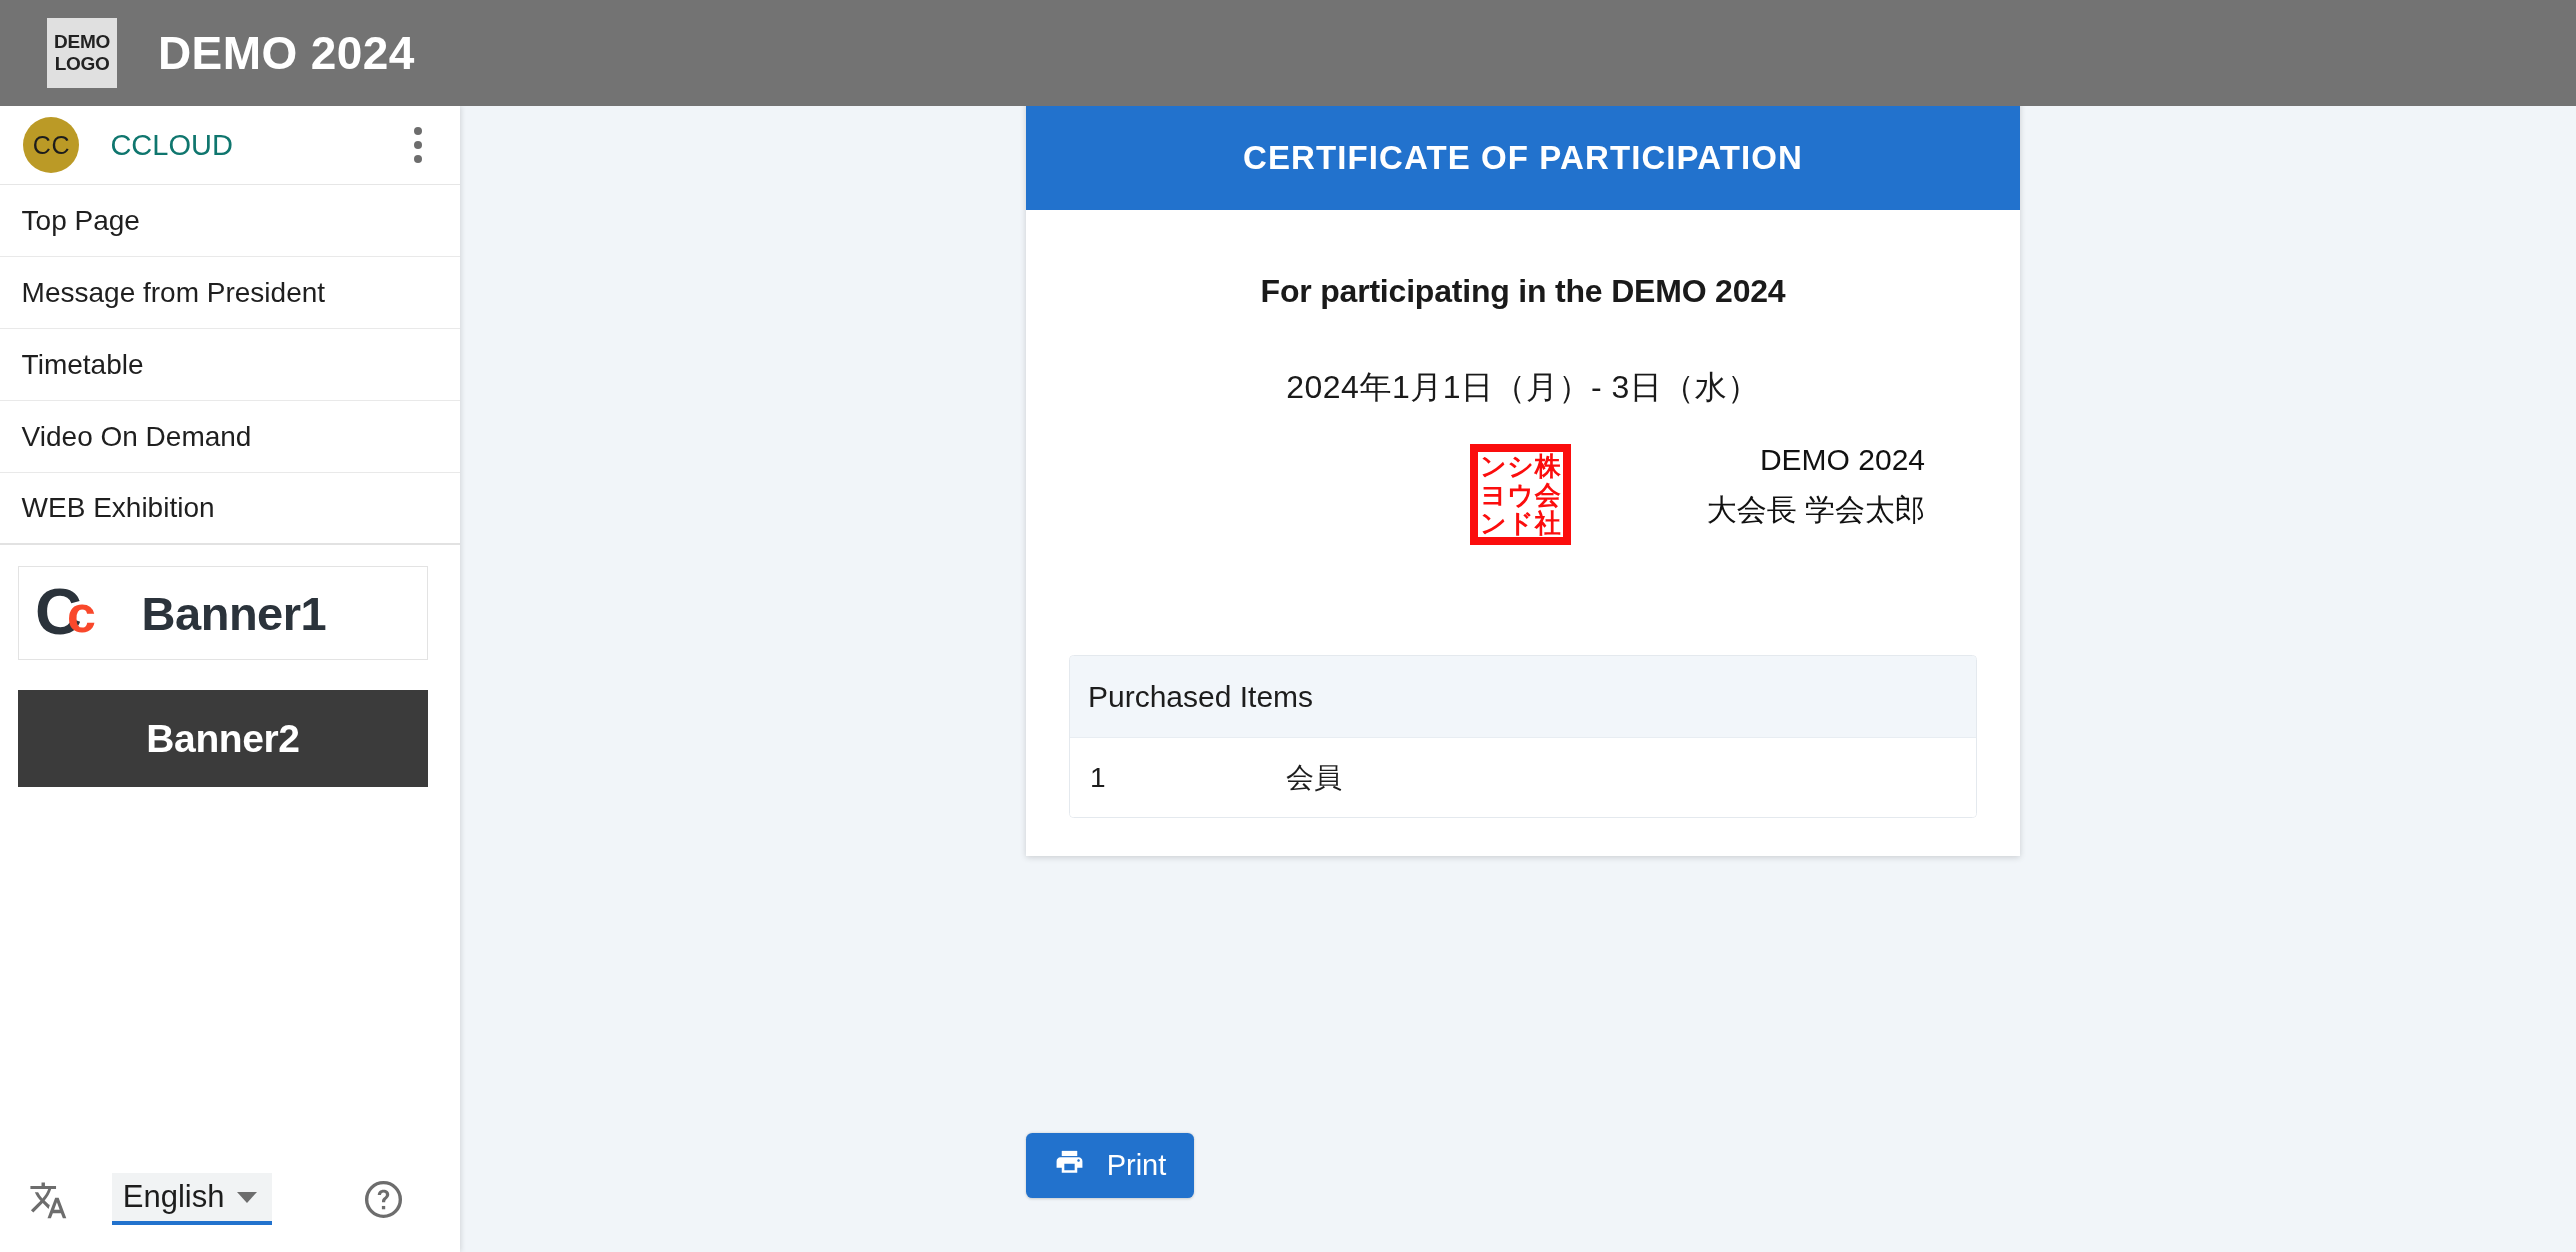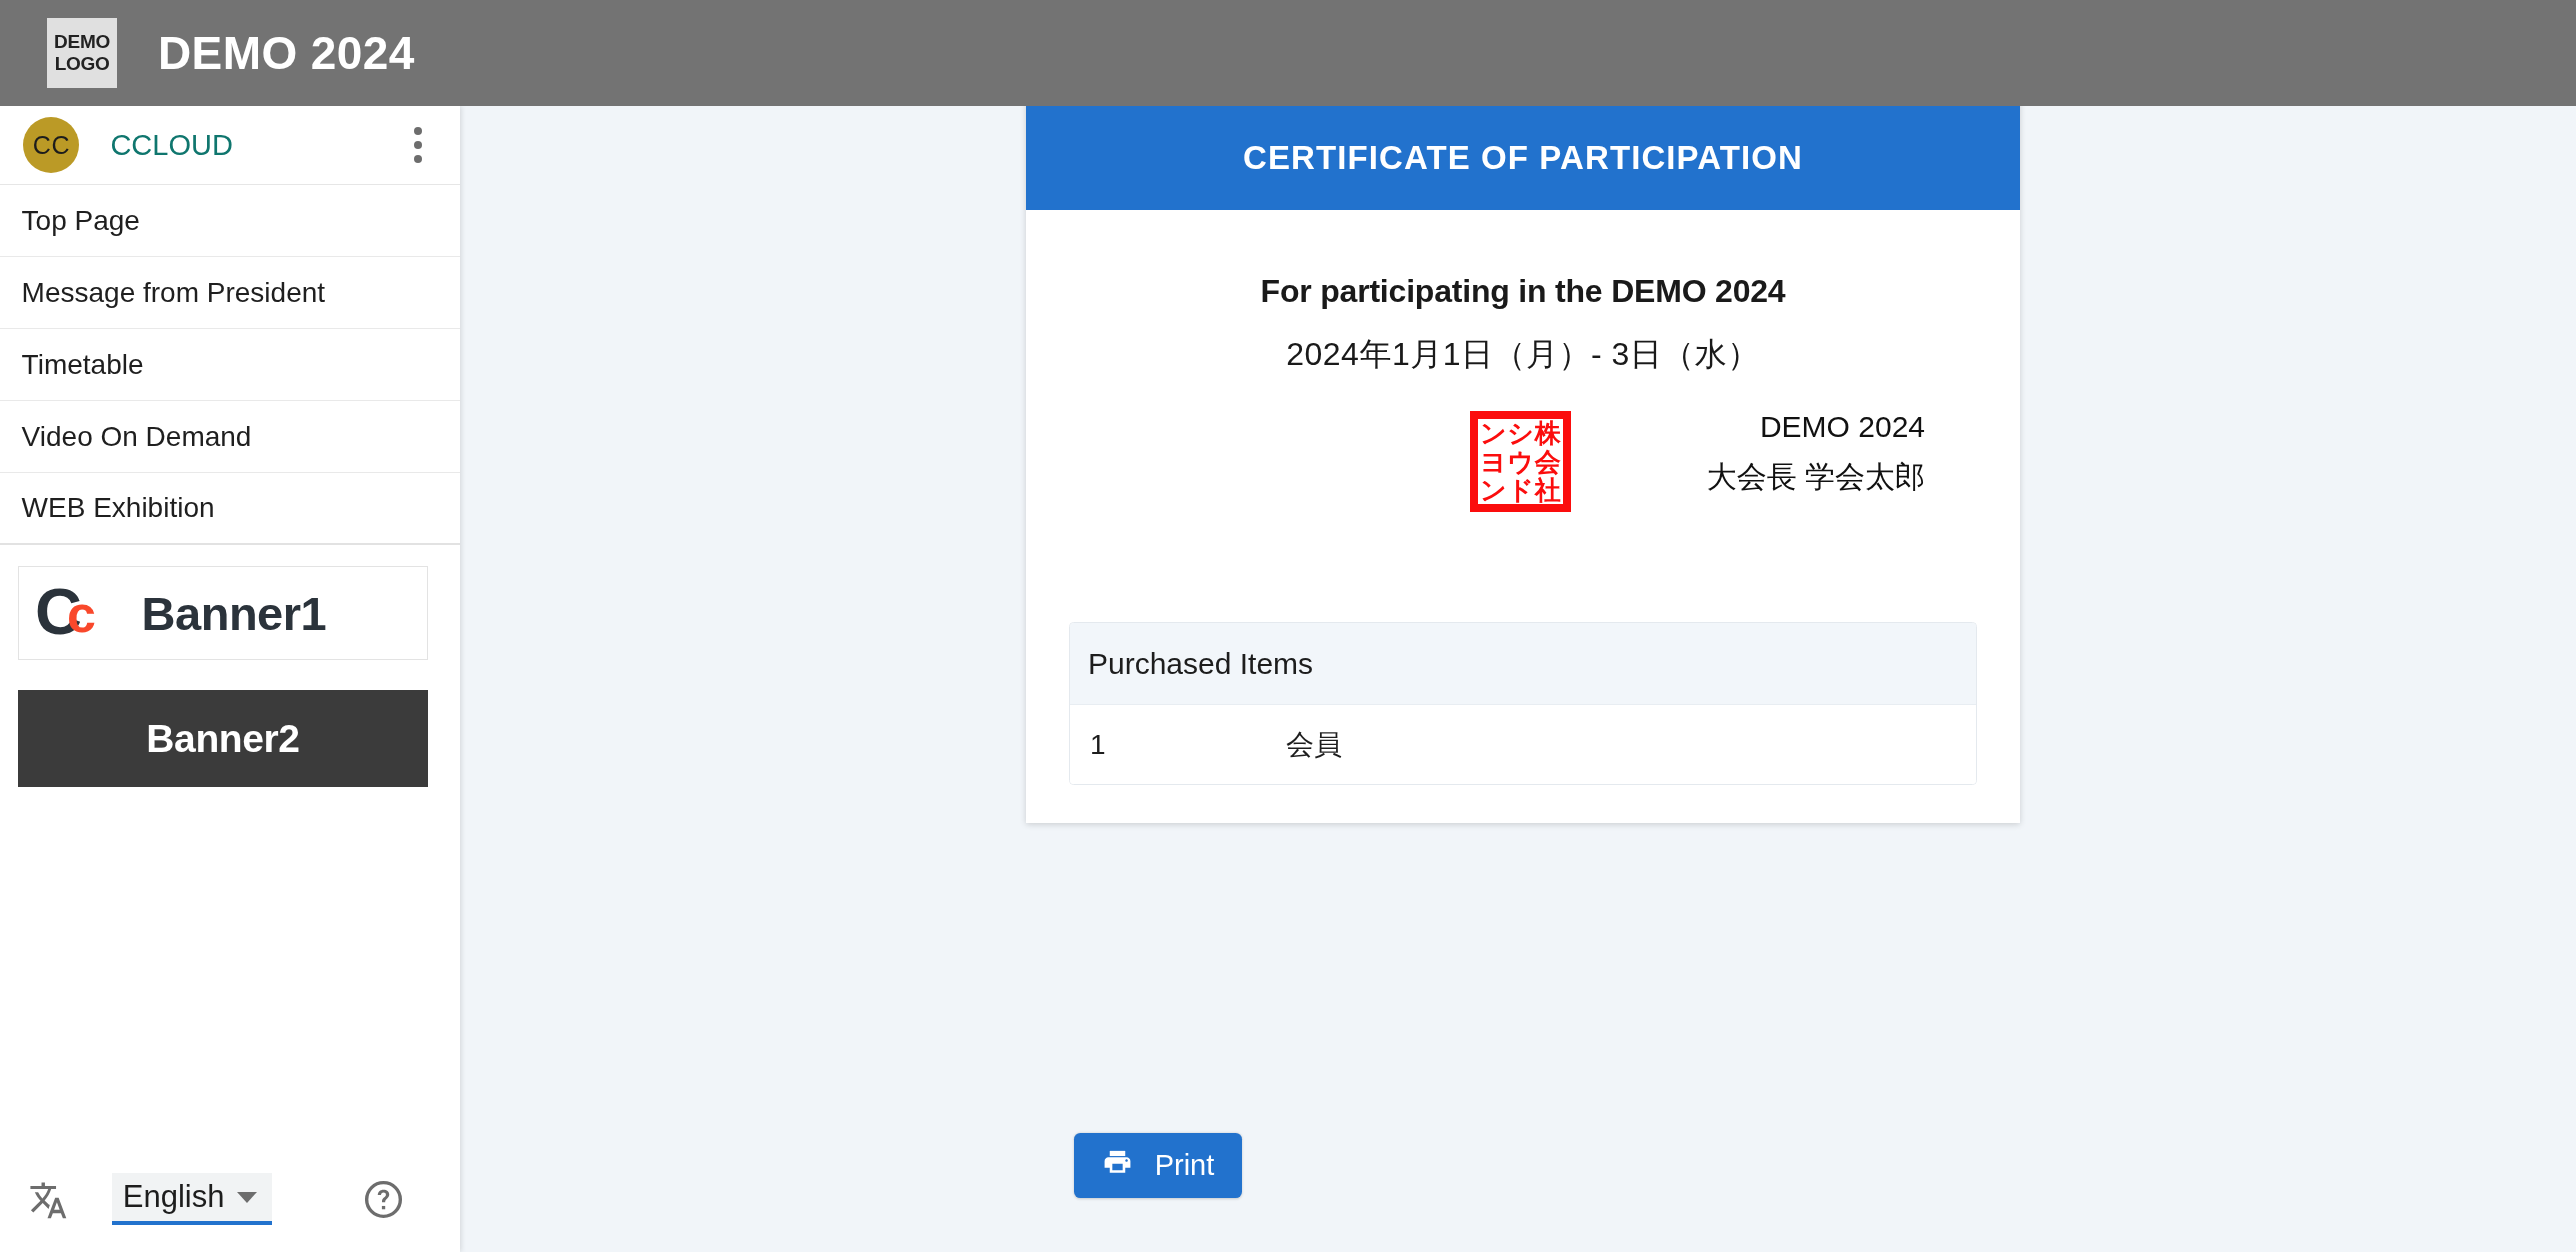--- a/index.html
+++ b/index.html
@@ -249,21 +249,21 @@
     padding: 63px 43px 38px 43px;
   }
   .cert-line1 {
     text-align: center;
     font-size: 32px;
     font-weight: bold;
     color: #1a1a1a;
     letter-spacing: -0.2px;
   }
   .cert-line2 {
-    margin-top: 23px;
+    margin-top: 56px;
     text-align: center;
     font-size: 32px;
     color: #1a1a1a;
     letter-spacing: 0.5px;
   }
 
   
   .sig-zone {
     position: relative;
     height: 180px;
@@ -351,21 +351,20 @@
     display: flex;
     align-items: center;
     justify-content: center;
     gap: 22px;
     padding: 0 25px;
     color: #ffffff;
     font-size: 29px;
     cursor: pointer;
     box-shadow: 0 0.9px 2.7px rgba(0,0,0,0.18);
     font-family: "Liberation Sans", sans-serif;
-    margin-left: 48px;
   }
 </style>
 </head>
 <body>
 
 <div class="app-header">
   <div class="logo-box">
     <span>DEMO</span>
     <span>LOGO</span>
   </div>

